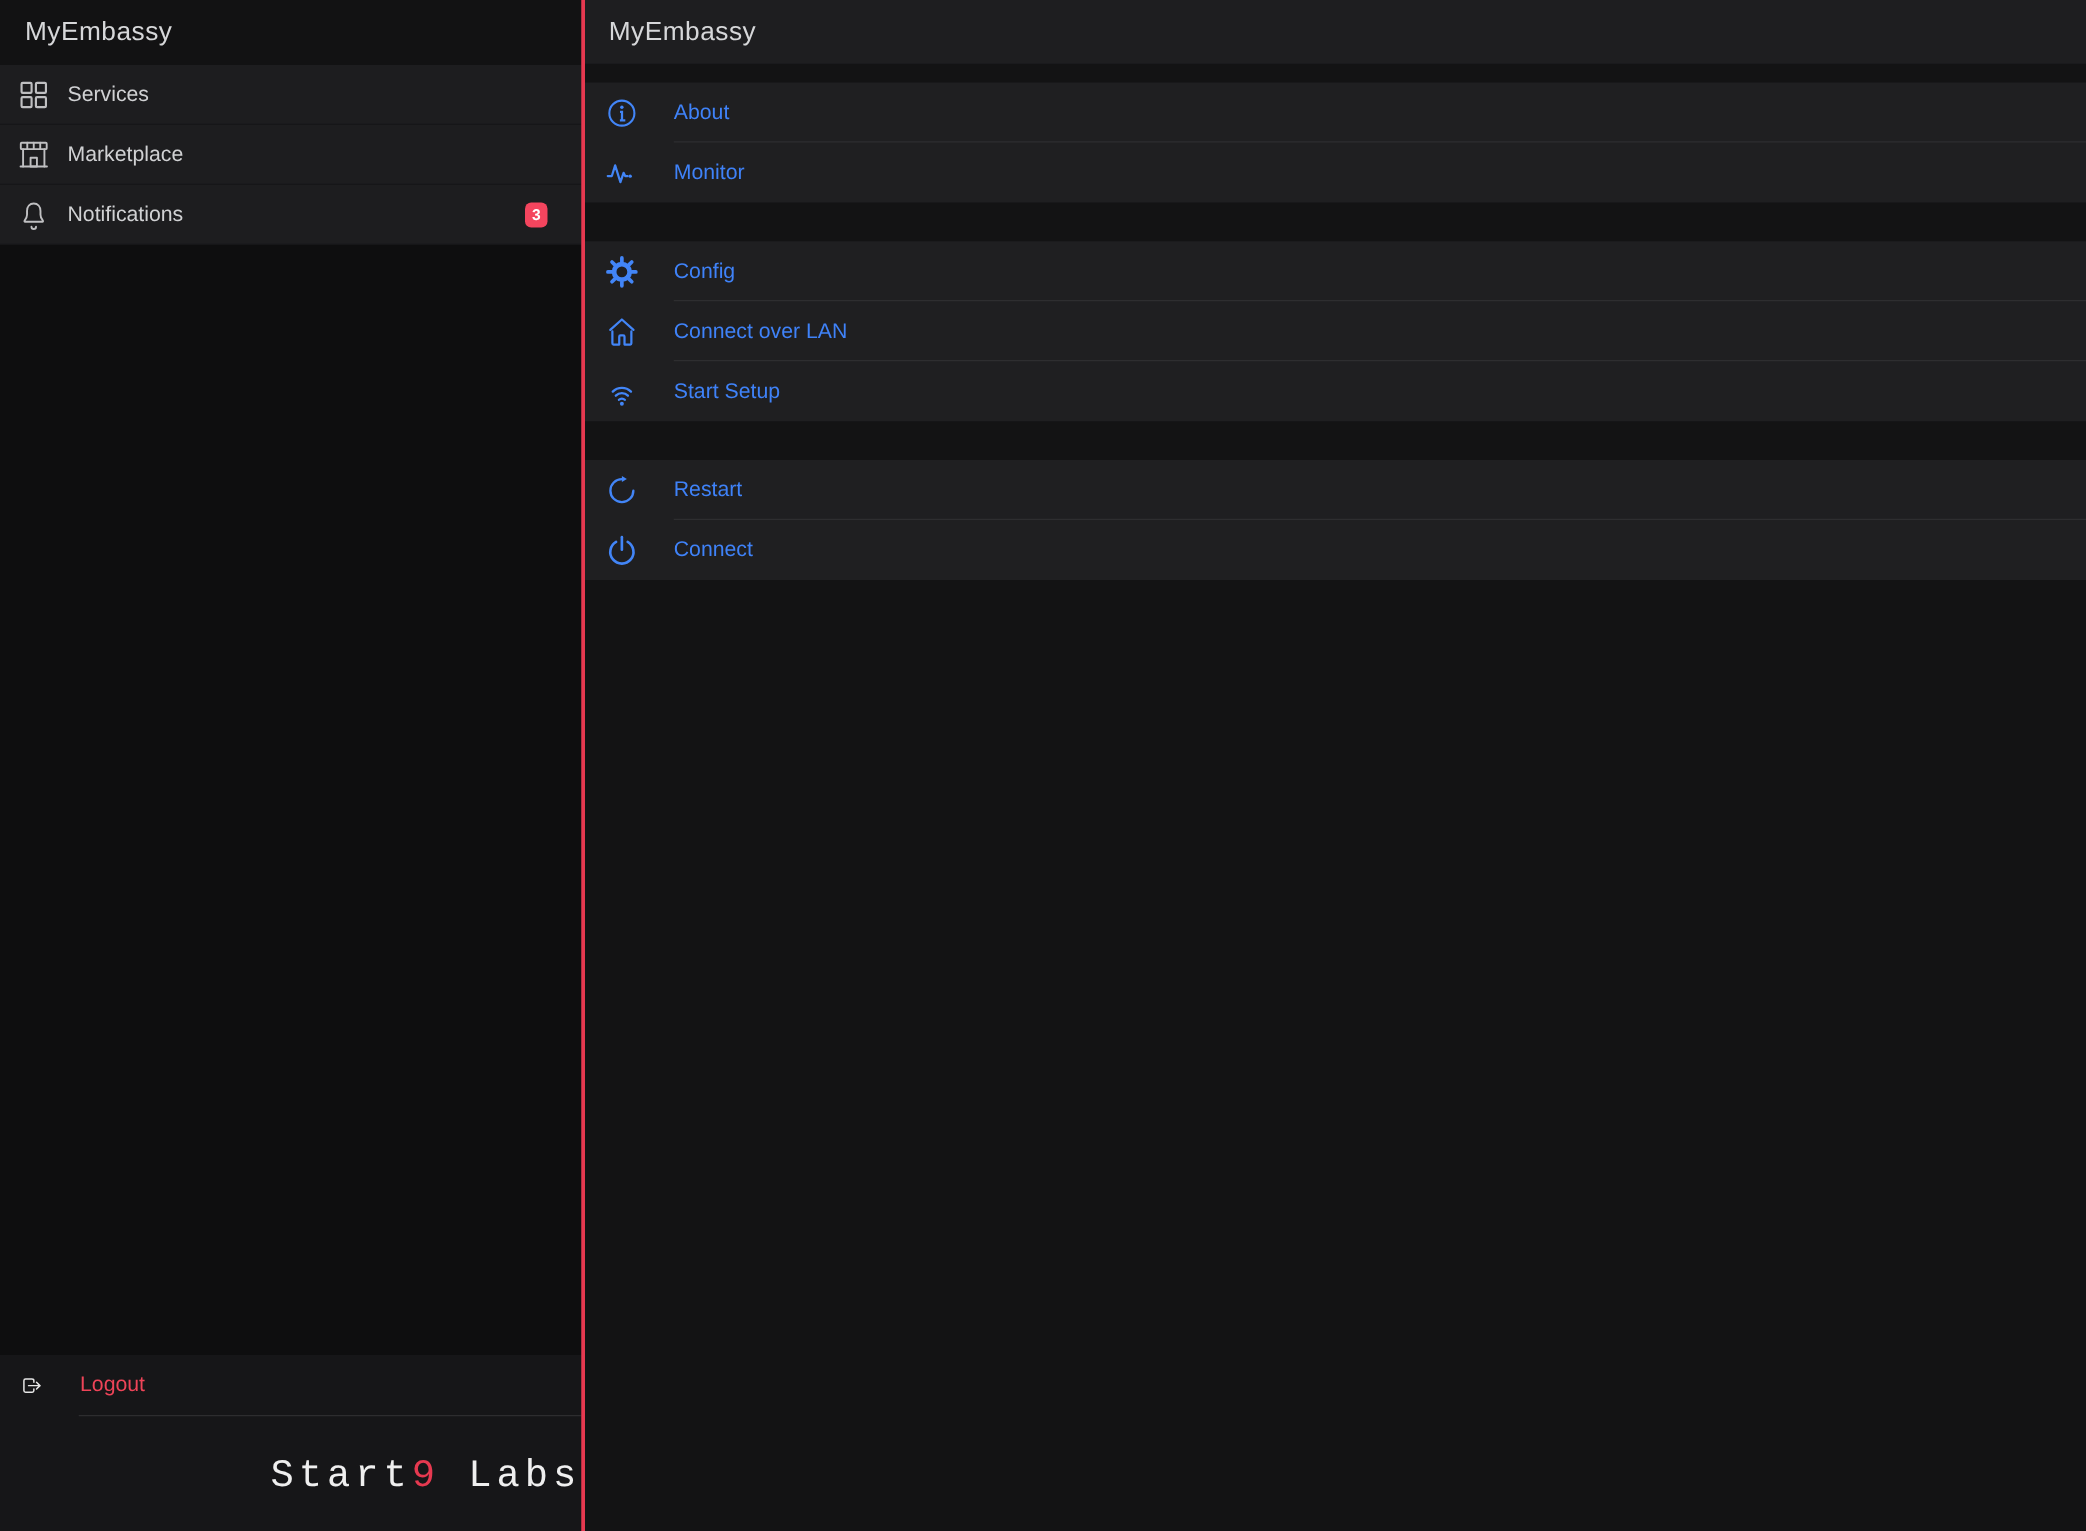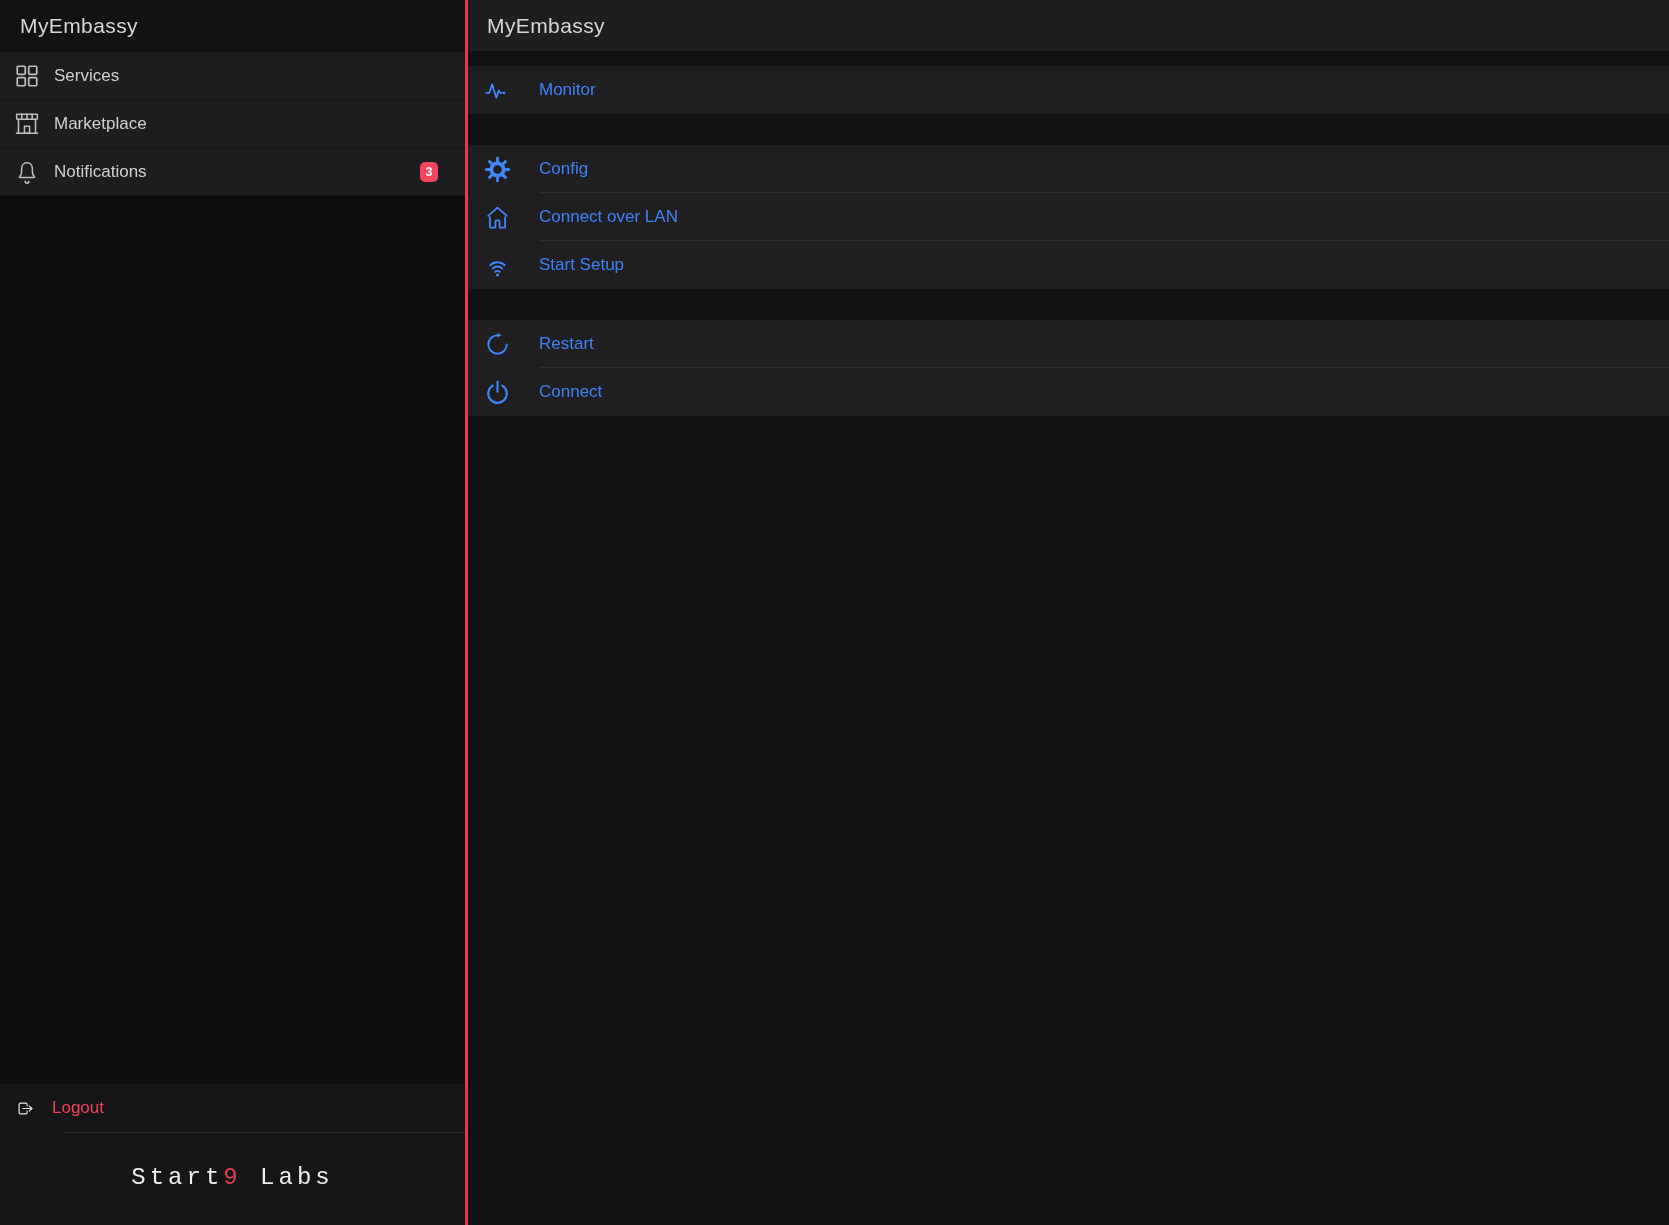--- a/index.html
+++ b/index.html
@@ -53,26 +53,26 @@
   .side-spacer { flex:1; background:#0e0e0f; }
 
   .sidebar-footer { flex:none; height:141px; background:#161618; }
   .logout-row {
     height:48px; display:flex; align-items:center; cursor:pointer;
   }
   .logout-row .icon-box {
     width:17px; height:17px; margin-left:17px; flex:none;
     color:#e6e6e6; display:flex; align-items:center; justify-content:center;
   }
-  .logout-label { margin-left:18px; font-size:17px; color:#ee4458; }
+  .logout-label { margin-left:30px; font-size:17px; color:#ee4458; }
   .footer-divider { height:1px; margin-left:63px; background:#2d2d2f; }
   .brand {
-    margin-top:31px; text-align:center; white-space:pre;
+    margin-top:31px; text-align:right; white-space:pre;
     font-family:"Liberation Mono", monospace;
-    font-size:24px; letter-spacing:4px; color:#efefef;
+    font-size:31px; letter-spacing:4px; color:#efefef;
   }
   .brand .nine { color:#e63950; }
 
   
   .vdivider { width:3px; flex:none; background:#e63950; height:1225px; }
 
   
   .main { flex:1; display:flex; flex-direction:column; background:#131314; }
   .main-header {
     height:51px; flex:none; background:#1e1e20;
@@ -164,20 +164,31 @@
 <div class="vdivider"></div>
 
 <div class="main">
   <div class="main-header">
     <span class="main-title">MyEmbassy</span>
   </div>
 
   <div class="content">
 
     <div class="group">
+      <div class="row">
+        <span class="icon-box">
+          <svg viewBox="0 0 512 512" fill="none" stroke="currentColor">
+            <circle cx="256" cy="256" r="190" stroke-width="32"></circle>
+            <circle cx="256" cy="166" r="26" fill="currentColor" stroke="none"></circle>
+            <path d="M228 238h30v126" stroke-width="34"></path>
+            <path d="M226 366h82" stroke-width="34"></path>
+          </svg>
+        </span>
+        <span class="row-label">About</span>
+      </div>
       <div class="row">
         <span class="icon-box">
           <svg viewBox="0 0 512 512" fill="none" stroke="currentColor" stroke-width="34" stroke-linecap="round" stroke-linejoin="round">
             <path d="M42 300h62l50-162 80 256 48-142 24 48h36"></path>
             <circle cx="382" cy="302" r="26" fill="currentColor" stroke="none"></circle>
           </svg>
         </span>
         <span class="row-label">Monitor</span>
       </div>
     </div>

